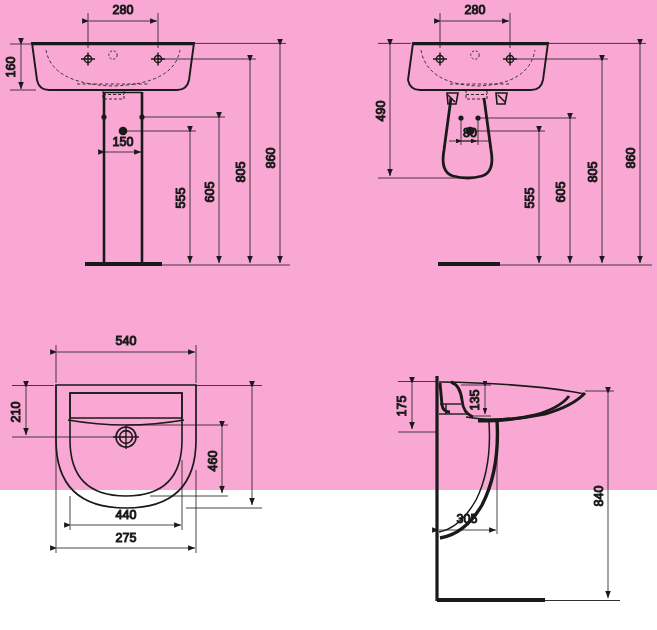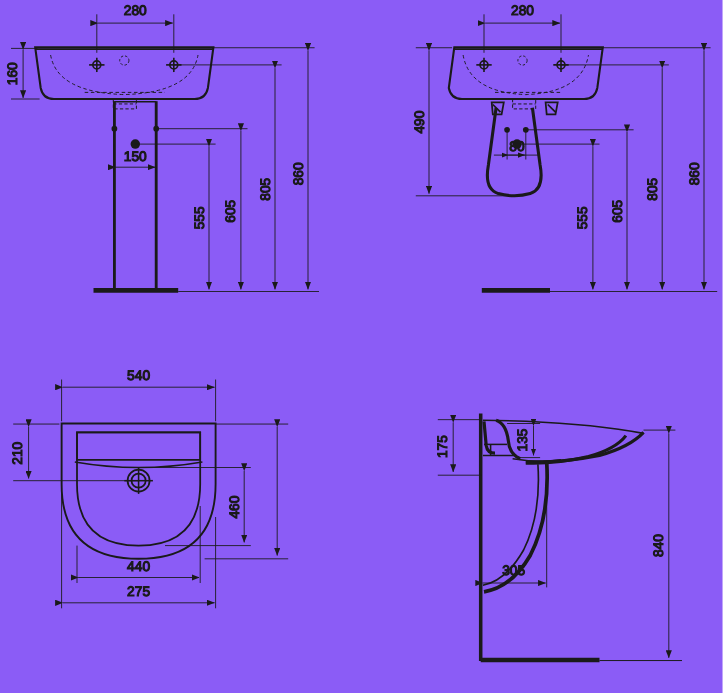--- a/index.html
+++ b/index.html
@@ -1,17 +1,17 @@
 <!DOCTYPE html>
 <html><head>
 <meta charset="utf-8">
 <style>
   html,body{margin:0;padding:0;background:#ffffff;}
   body{width:657px;height:630px;font-family:"Liberation Sans",sans-serif;overflow:hidden;}
-  #sheet{position:relative;width:657px;height:630px;background:#8b5cf6;}
+  #sheet{position:relative;width:657px;height:490px;background:#f9a8d4;}
   svg{display:block;}
   .dimtext{font-family:"Liberation Sans",sans-serif;font-size:12.5px;fill:#1a1a1a;}
 </style>
 </head>
 <body>
 
 <div id="sheet">
 <svg width="657" height="630" viewBox="0 0 657 630">
   <defs>
     <marker id="ah" markerWidth="9" markerHeight="7" refX="8.6" refY="3.5" orient="auto" markerUnits="strokeWidth">

